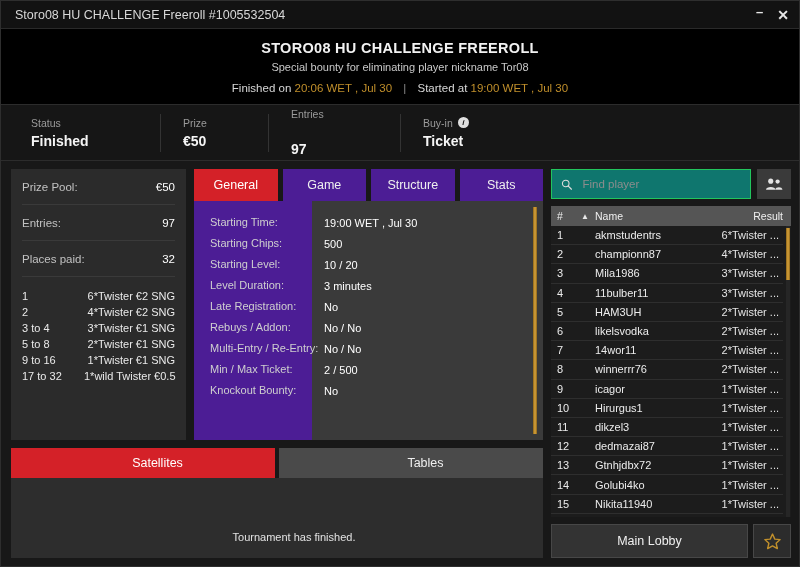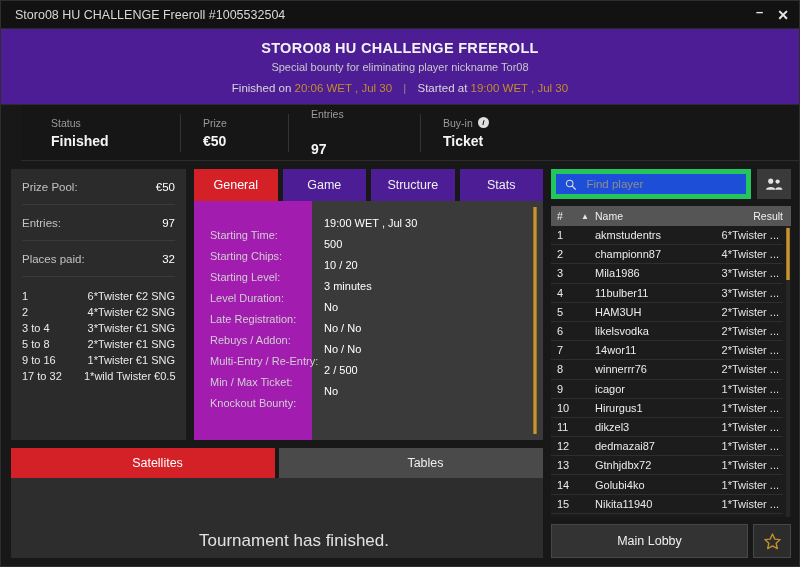--- a/index.html
+++ b/index.html
@@ -31,21 +31,21 @@
   .win-btns { display: flex; align-items: center; gap: 14px; }
   .win-btn {
     color: #e8e8e8; font-size: 15px; line-height: 1;
     cursor: default; user-select: none;
   }
   .win-btn.min { font-size: 13px; position: relative; top: -3px; font-weight: 700;}
   .win-btn.close { font-weight: 700; font-size: 14px; }
 
   
   .header {
-    background: #4c1d95;
+    background: #000000;
     padding: 11px 0 10px 0;
     text-align: center;
     border-bottom: 1px solid #2c2c2c;
   }
   .hdr-title {
     font-size: 14.5px; font-weight: 700; color: #f2f2f2;
     letter-spacing: .3px;
   }
   .hdr-sub {
     font-size: 11px; color: #c9c9c9; margin-top: 5px;
@@ -56,21 +56,20 @@
   .gold { color: #c08f2b; }
   .sep-pipe { color: #8a8a8a; margin: 0 8px; }
 
   
   .statusbar {
     background: #161616;
     height: 56px; flex: 0 0 56px;
     display: flex; align-items: center;
     border-bottom: 1px solid #2c2c2c;
     padding-left: 30px;
-    margin-left: 20px;
   }
   .stat {
     padding: 0 22px 0 0;
     min-width: 94px;
     border-right: 1px solid #333;
     margin-right: 22px;
     height: 38px;
     display: flex; flex-direction: column; justify-content: center;
   }
   .stat:nth-child(1) { min-width: 130px; }
@@ -130,22 +129,22 @@
     flex: 1; background: #4c1d95; color: #efefef;
     display: flex; align-items: center; justify-content: center;
     font-size: 12.5px; cursor: default;
   }
   .tab.active { background: #d42128; color: #fff; }
   .tabcontent {
     flex: 1; background: #3a3a3a; position: relative;
     overflow: hidden; display: flex;
   }
   .kv-col-key {
-    width: 118px; background: #a21caf;
-    padding: 24px 0 0 16px; flex: 0 0 118px;
+    width: 118px; background: #4c1d95;
+    padding: 11px 0 0 16px; flex: 0 0 118px;
   }
   .kv-col-val { flex: 1; padding: 12px 0 0 12px; }
   .kv-key {
     font-size: 11px; color: #cfcfcf; height: 21px; line-height: 21px;
     white-space: nowrap;
   }
   .kv-val {
     font-size: 11px; color: #ffffff; height: 21px; line-height: 21px;
     white-space: nowrap;
   }
@@ -164,29 +163,29 @@
   .subtab {
     flex: 1; display: flex; align-items: center; justify-content: center;
     background: #4a4a4a; color: #efefef; font-size: 12.5px; cursor: default; padding-left: 29px;
   }
   .subtab.active { background: #d42128; color: #fff; }
   .subcontent {
     flex: 1; background: #2d2d2d;
     display: flex; align-items: flex-start; justify-content: center;
     padding-top: 53px;
   }
-  .finished-msg { font-size: 17px; color: #e2e2e2; margin-left: 34px; }
+  .finished-msg { font-size: 11px; color: #e2e2e2; margin-left: 34px; }
 
   
   .col-right {
     flex: 1; display: flex; flex-direction: column; gap: 7px; min-width: 0;
   }
   .searchrow { display: flex; gap: 6px; height: 30px; flex: 0 0 30px; }
   .searchbox {
-    flex: 1; background: #1d4ed8; border: 5px solid #22c55e;
+    flex: 1; background: #0f766e; border: 1px solid #22c55e;
     display: flex; align-items: center; gap: 10px; padding: 0 9px;
   }
   .search-input {
     background: transparent; border: none; outline: none;
     color: #e6e6e6; font-size: 11.5px; width: 100%;
     font-family: "Liberation Sans", sans-serif;
   }
   .search-input::placeholder { color: #8d8d8d; }
   .people-btn {
     width: 34px; background: #3a3a3a;

